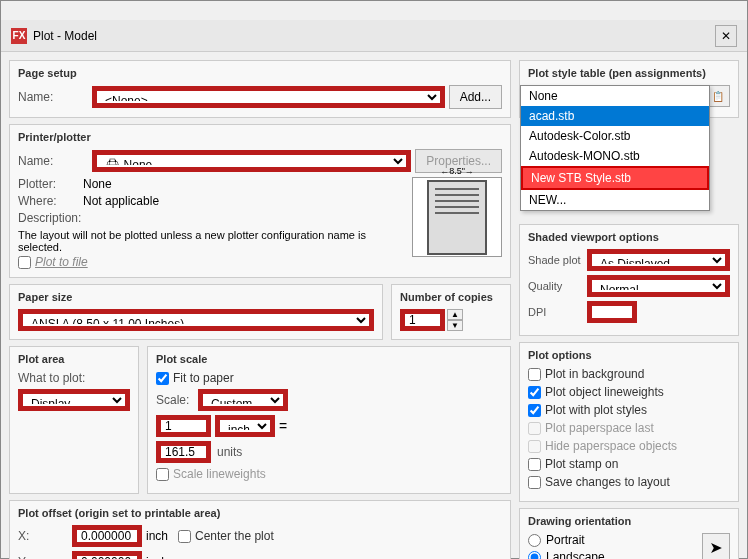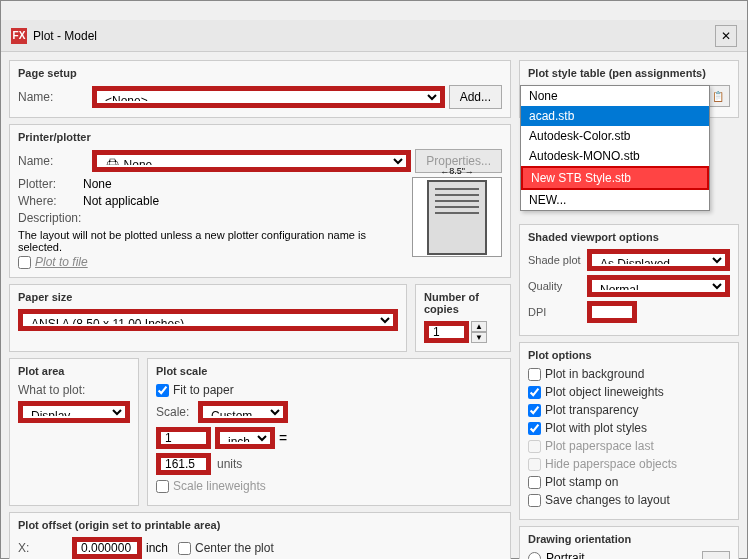--- a/index.html
+++ b/index.html
@@ -468,21 +468,21 @@
         </div>
       </div>
 
       <div class="middle-row">
         <div class="section" style="flex:1;">
           <div class="section-title">Paper size</div>
           <select style="width:100%;">
             <option>ANSI A (8.50 x 11.00 Inches)</option>
           </select>
         </div>
-        <div class="section" style="width:96px;">
+        <div class="section" style="width:120px;">
           <div class="section-title">Number of copies</div>
           <div class="spinner-container">
             <input type="text" class="copies-input" value="1" style="">
             <div class="spinner-btns">
               <button class="spinner-btn">▲</button>
               <button class="spinner-btn">▼</button>
             </div>
           </div>
         </div>
       </div>
@@ -597,24 +597,20 @@
         <div class="checkbox-row">
           <input type="checkbox" style="">
           <span class="checkbox-label">Plot in background</span>
         </div>
         <div class="checkbox-row">
           <input type="checkbox" checked="" style="">
           <span class="checkbox-label">Plot object lineweights</span>
         </div>
         <div class="checkbox-row">
           <input type="checkbox" checked="" style="">
-          <span class="checkbox-label">Plot transparency</span>
-        </div>
-        <div class="checkbox-row">
-          <input type="checkbox" checked="" style="">
           <span class="checkbox-label">Plot with plot styles</span>
         </div>
         <div class="checkbox-row">
           <input type="checkbox" disabled="" style="">
           <span class="checkbox-label-disabled">Plot paperspace last</span>
         </div>
         <div class="checkbox-row">
           <input type="checkbox" disabled="" style="">
           <span class="checkbox-label-disabled">Hide paperspace objects</span>
         </div>

